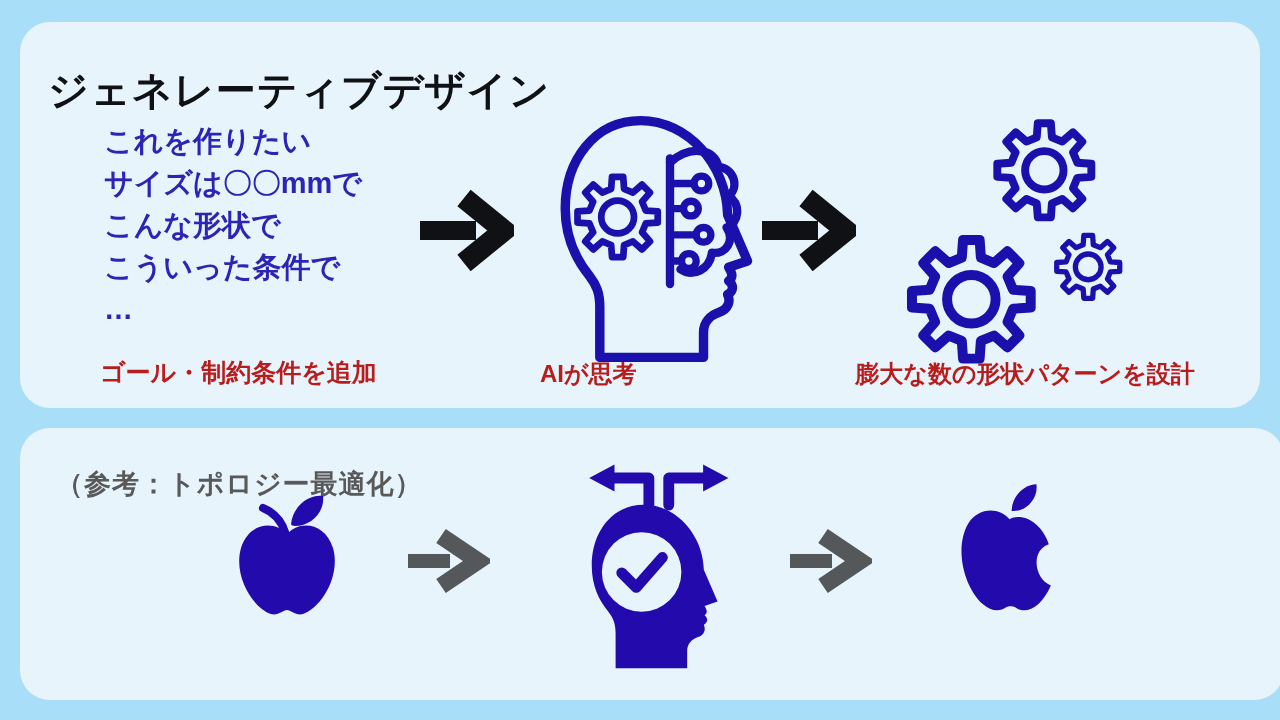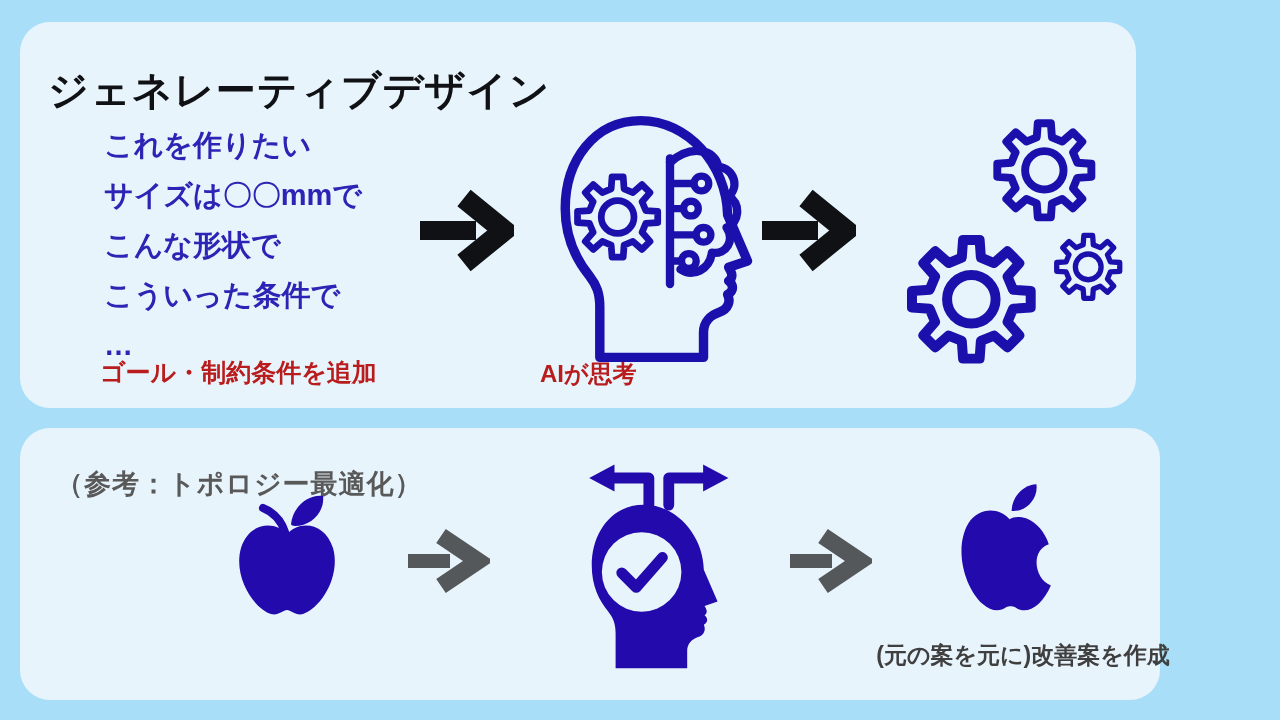--- a/index.html
+++ b/index.html
@@ -3,32 +3,32 @@
 <meta charset="utf-8">
 <style>
   html,body{margin:0;padding:0;}
   body{
     width:1280px;height:720px;position:relative;overflow:hidden;
     background:#a9def9;
     font-family:"Liberation Sans","DejaVu Sans",sans-serif;
     -webkit-font-smoothing:antialiased;
   }
   .card{
-    position:absolute;left:20px;width:1116px;
+    position:absolute;left:20px;width:1240px;
     background:#e8f4fc;border-radius:30px;
   }
   #top-card{top:22px;height:386px;}
   #bottom-card{top:428px;height:272px;padding-left:24px;}
   .main-title{
     position:absolute;left:28px;top:14px;
     font-size:40px;font-weight:bold;color:#101114;letter-spacing:1px;
   }
   .request-lines{
     position:absolute;left:84px;top:98px;
-    font-size:29px;font-weight:bold;color:#2c24b4;line-height:50px;
+    font-size:29px;font-weight:bold;color:#2c24b4;line-height:42px;
     white-space:pre;
   }
   .caption{
     position:absolute;font-weight:bold;color:#b91c1c;white-space:nowrap;
   }
   #cap-goal{left:80px;top:334px;font-size:25px;}
   #cap-ai{left:520px;top:336px;width:200px;font-size:24px;text-align:left;}
   #cap-patterns{left:790px;top:336px;width:430px;font-size:24px;text-align:center;}
   .icon-box{position:absolute;}
   #arrow1{left:400px;top:166px;}
@@ -69,20 +69,21 @@
   <h1 class="main-title">ジェネレーティブデザイン</h1>
 
   <div class="request-lines"><span>これを作りたい</span>
 <span>サイズは〇〇mmで</span>
 <span>こんな形状で</span>
 <span>こういった条件で</span>
 <span>…</span></div>
 
   <div class="caption" id="cap-goal">ゴール・制約条件を追加</div>
   <div class="caption" id="cap-ai">AIが思考</div>
+  <div class="caption" id="cap-patterns">膨大な数の形状パターンを設計</div>
 
   <div class="icon-box" id="arrow1">
     <svg width="94" height="86" viewBox="0 0 94 86">
       <rect x="0" y="33" width="56" height="19" fill="#101114"></rect>
       <path d="M44 10 L84 42.5 L44 75" stroke="#101114" stroke-width="21" fill="none" stroke-linejoin="miter"></path>
     </svg>
   </div>
 
   <div class="icon-box" id="brain">
     <svg width="220" height="262" viewBox="0 0 210 250">
@@ -165,14 +166,13 @@
 
   <div class="icon-box" id="applelogo">
     <svg width="125" height="160" viewBox="0 0 120 155">
       <g fill="#220aac">
         <path d="M 62 42 C 52 30 32 30 22 46 C 8 70 18 108 36 124 C 44 131 52 132 59 127 C 61 126 65 126 67 127 C 74 132 82 131 90 124 C 95 119 99 113 102 106 C 86 100 82 72 100 66 C 96 54 88 45 78 41 C 72 39 66 39 62 42 Z"></path>
         <path d="M 64 34 C 64 20 76 8 88 8 C 90 22 78 34 66 34 Z"></path>
       </g>
     </svg>
   </div>
 
-  <div class="bcaption" id="bcap3">(元の案を元に)改善案を作成</div>
 </section>
 
 </body></html>

